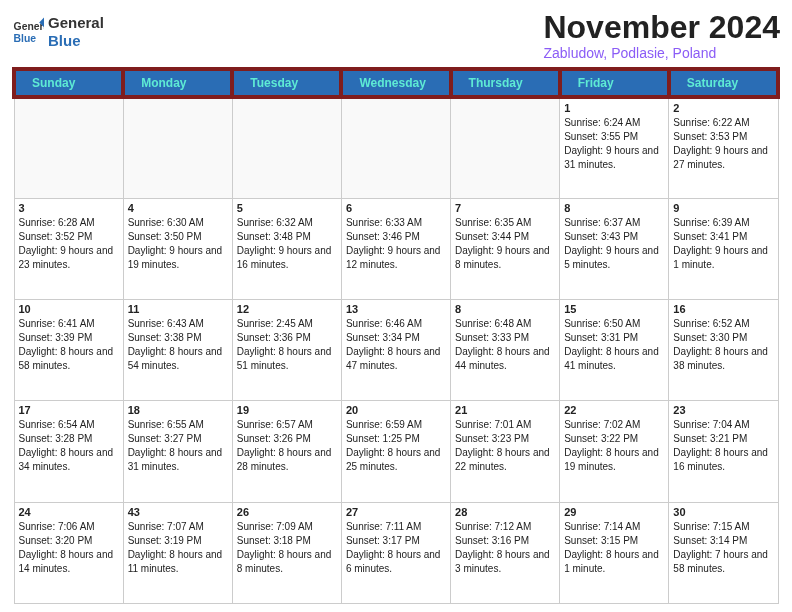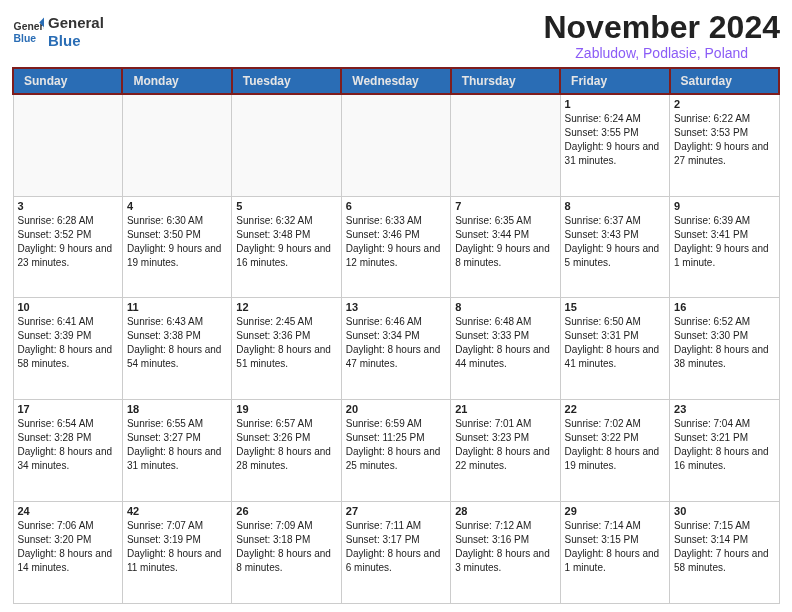--- a/index.html
+++ b/index.html
@@ -37,47 +37,47 @@
     }
     .logo-text span {
       display: block;
     }
     .logo-icon {
       width: 32px;
       height: 32px;
       margin-right: 4px;
     }
     .title-section {
-      text-align: center;
+      text-align: left;
     }
     .month-title {
       font-size: 32px;
       font-weight: bold;
       color: #222;
       line-height: 1.1;
     }
     .location {
       font-size: 14px;
       color: #8b5cf6;
     }
     .calendar {
       flex: 1;
       border: 1px solid #ccc;
       border-collapse: collapse;
       width: 100%;
       table-layout: fixed;
     }
     .calendar th {
       background: #2a6db5;
-      color: #e5e5e5;
+      color: #5eead4;
       font-size: 12px;
       font-weight: bold;
-      padding: 5px 10px;
+      padding: 5px 16px;
       text-align: left;
-      border: 2px solid #7f1d1d;
+      border: 4px solid #7f1d1d;
     }
     .calendar td {
       border: 1px solid #ccc;
       vertical-align: top;
       padding: 3px 4px;
       font-size: 9.5px;
       color: #222;
       background: #fff;
       height: 84px;
     }
@@ -275,21 +275,21 @@
           <td>
             <span class="day-number">19</span>
             <div class="day-info">Sunrise: 6:57 AM
 Sunset: 3:26 PM
 Daylight: 8 hours
 and 28 minutes.</div>
           </td>
           <td>
             <span class="day-number">20</span>
             <div class="day-info">Sunrise: 6:59 AM
-Sunset: 11:25 PM
+Sunset: 1:25 PM
 Daylight: 8 hours
 and 25 minutes.</div>
           </td>
           <td>
             <span class="day-number">21</span>
             <div class="day-info">Sunrise: 7:01 AM
 Sunset: 3:23 PM
 Daylight: 8 hours
 and 22 minutes.</div>
           </td>
@@ -310,21 +310,21 @@
         </tr>
         <tr class="week-row">
           <td>
             <span class="day-number">24</span>
             <div class="day-info">Sunrise: 7:06 AM
 Sunset: 3:20 PM
 Daylight: 8 hours
 and 14 minutes.</div>
           </td>
           <td>
-            <span class="day-number">42</span>
+            <span class="day-number">43</span>
             <div class="day-info">Sunrise: 7:07 AM
 Sunset: 3:19 PM
 Daylight: 8 hours
 and 11 minutes.</div>
           </td>
           <td>
             <span class="day-number">26</span>
             <div class="day-info">Sunrise: 7:09 AM
 Sunset: 3:18 PM
 Daylight: 8 hours

